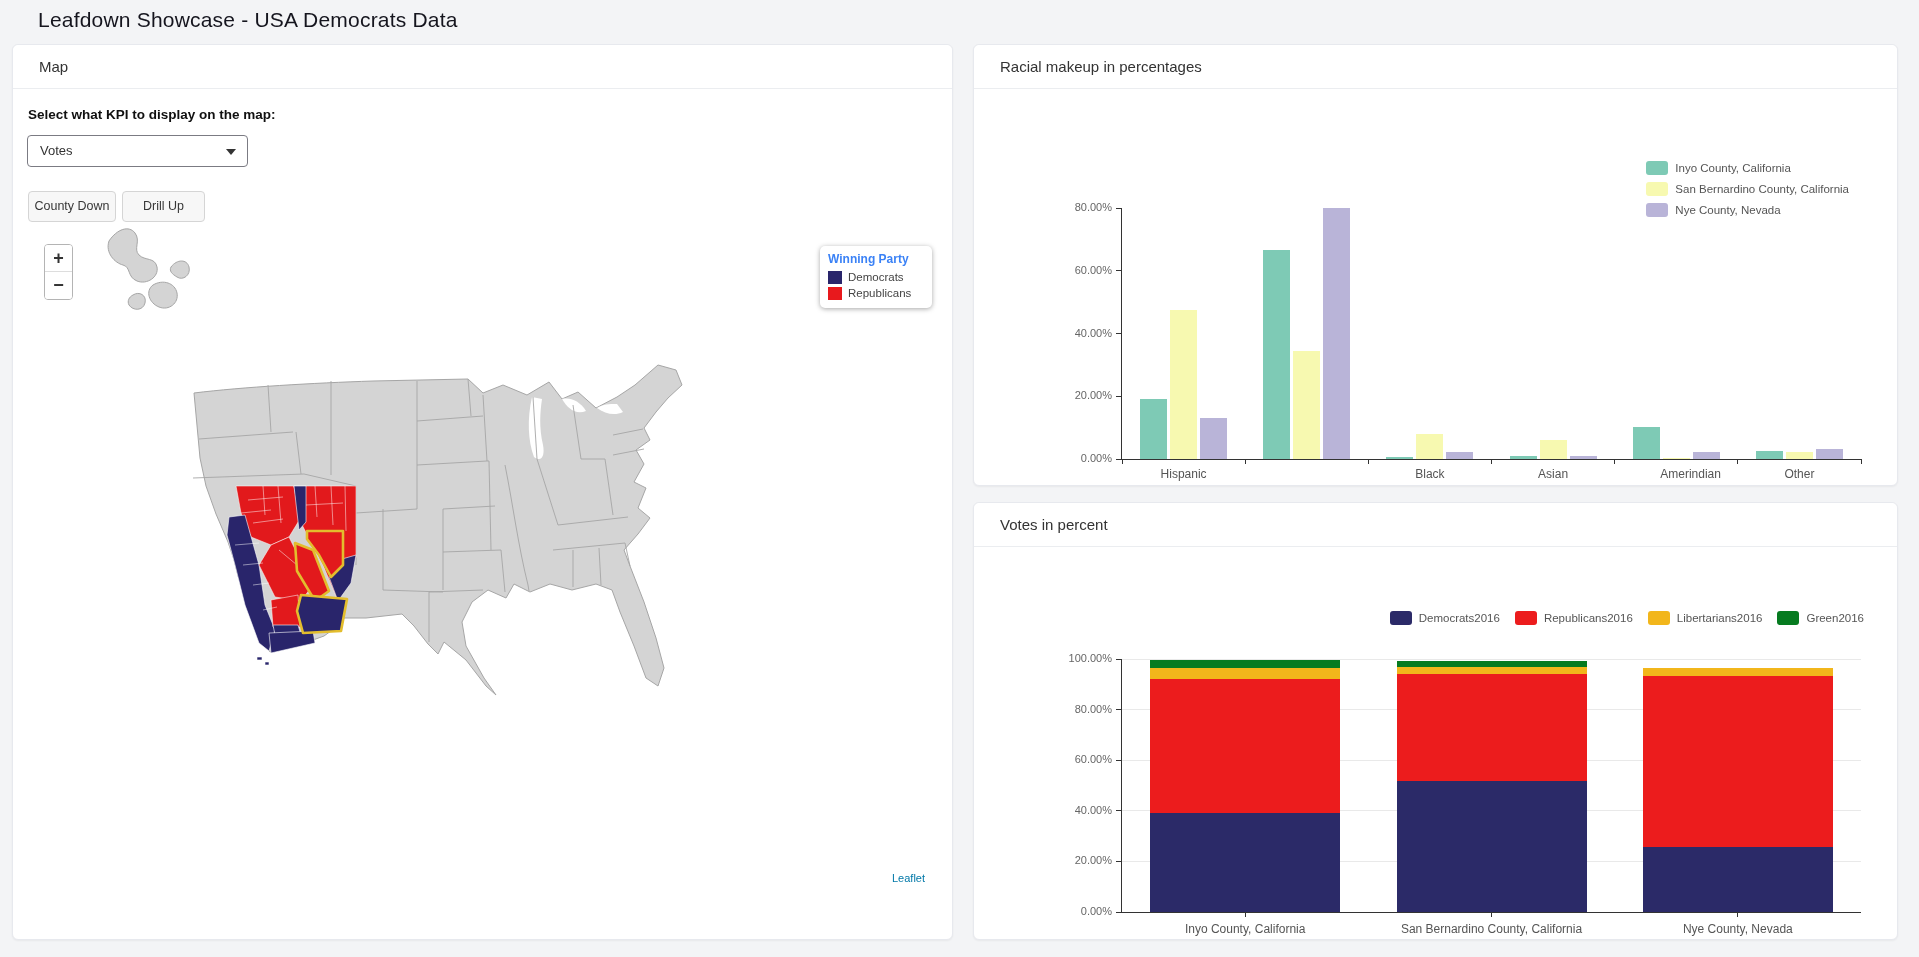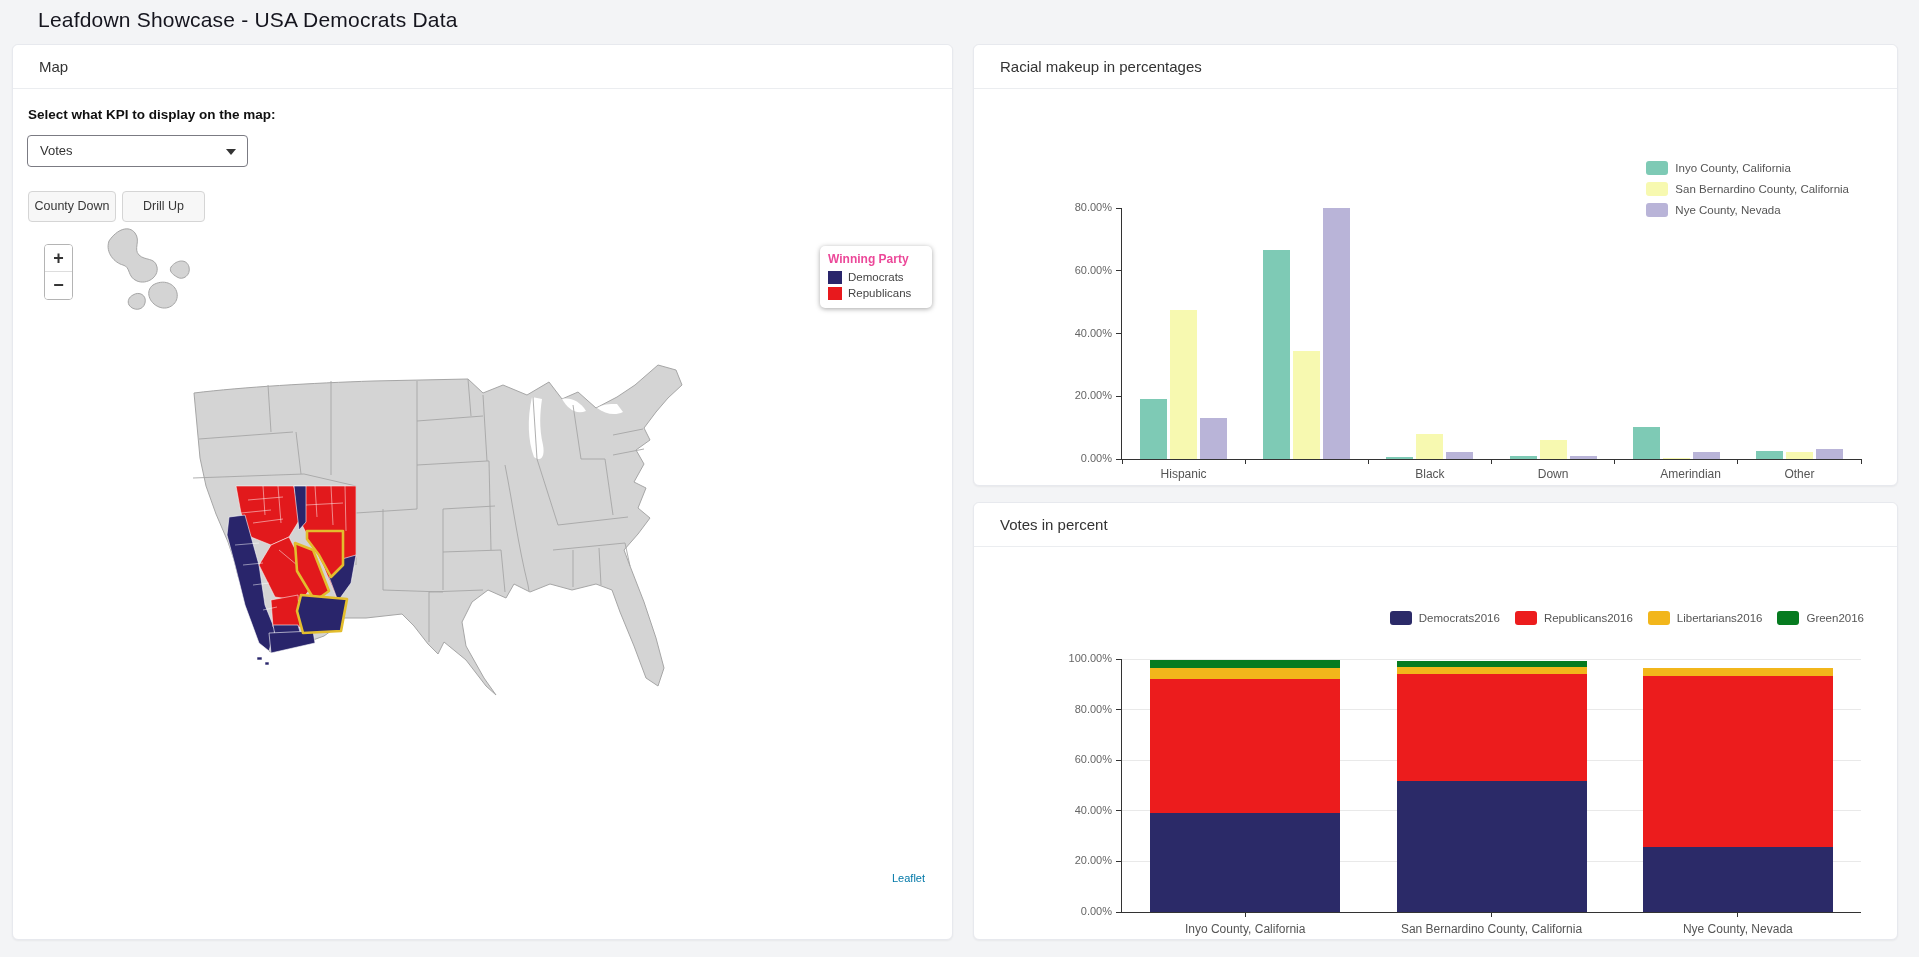--- a/index.html
+++ b/index.html
@@ -41,21 +41,21 @@
   .land   { fill:#d4d4d4; stroke:#a6a6a6; stroke-width:1; }
   .lake   { fill:#ffffff; stroke:none; }
   .stline { fill:none; stroke:#a6a6a6; stroke-width:0.9; }
   .cty-r  { fill:var(--rep); stroke:rgba(255,255,255,.75); stroke-width:0.7; }
   .cty-d  { fill:var(--dem); stroke:rgba(255,255,255,.85); stroke-width:0.7; }
   .ctyline{ fill:none; stroke:rgba(255,255,255,.7); stroke-width:0.7; }
   .hl     { stroke:var(--gold); stroke-width:2.6; stroke-linejoin:round; }
 
   .wp-legend { position:absolute; left:807px; top:201px; width:112px; z-index:40; background:#fff;
     border-radius:5px; box-shadow:0 1px 5px rgba(0,0,0,.35); padding:6px 8px 7px 8px; }
-  .wp-legend .wp-title { font-size:12px; font-weight:700; color:#ec4899; margin-bottom:3px; }
+  .wp-legend .wp-title { font-size:12px; font-weight:700; color:#3b82f6; margin-bottom:3px; }
   .wp-row { display:flex; align-items:center; height:16px; }
   .wp-swatch { width:14px; height:13px; margin-right:6px; flex:0 0 auto; }
   .wp-row span { font-size:11.5px; color:#444; }
 
   .leaflet-attr { position:absolute; right:24px; top:826px; z-index:40; font-size:11px;
     color:#0078A8; background:rgba(255,255,255,.75); padding:1px 3px; cursor:pointer; }
 
   
   .chart { position:absolute; left:0; top:44px; right:0; bottom:0; }
   .plot { position:absolute; border-left:1px solid #333; border-bottom:1px solid #333; }
@@ -253,21 +253,21 @@
         <div class="bar" style="left: 171.25px; width: 27px; top: 143.384px; height: 107.616px; background: rgb(247, 249, 176);"></div>
         <div class="bar" style="left: 201.25px; width: 27px; top: 0.31375px; height: 250.686px; background: rgb(185, 180, 216);"></div>
         <div class="xcat" style="left: 123.167px; width: 123.167px; top: 259px; margin-top: 37px;">White</div>
         <div class="bar" style="left: 264.417px; width: 27px; top: 249.118px; height: 1.8825px; background: rgb(126, 202, 181);"></div>
         <div class="bar" style="left: 294.417px; width: 27px; top: 225.9px; height: 25.1px; background: rgb(247, 249, 176);"></div>
         <div class="bar" style="left: 324.417px; width: 27px; top: 244.097px; height: 6.9025px; background: rgb(185, 180, 216);"></div>
         <div class="xcat" style="left: 246.333px; width: 123.167px; top: 259px;">Black</div>
         <div class="bar" style="left: 387.583px; width: 27px; top: 247.549px; height: 3.45125px; background: rgb(126, 202, 181);"></div>
         <div class="bar" style="left: 417.583px; width: 27px; top: 231.861px; height: 19.1387px; background: rgb(247, 249, 176);"></div>
         <div class="bar" style="left: 447.583px; width: 27px; top: 247.549px; height: 3.45125px; background: rgb(185, 180, 216);"></div>
-        <div class="xcat" style="left: 369.5px; width: 123.167px; top: 259px;">Down</div>
+        <div class="xcat" style="left: 369.5px; width: 123.167px; top: 259px;">Asian</div>
         <div class="bar" style="left: 510.75px; width: 27px; top: 219.311px; height: 31.6887px; background: rgb(126, 202, 181);"></div>
         <div class="bar" style="left: 540.75px; width: 27px; top: 249.745px; height: 1.255px; background: rgb(247, 249, 176);"></div>
         <div class="bar" style="left: 570.75px; width: 27px; top: 243.784px; height: 7.21625px; background: rgb(185, 180, 216);"></div>
         <div class="xcat" style="left: 507px; width: 123.167px; top: 259px;">Amerindian</div>
         <div class="bar" style="left: 633.917px; width: 27px; top: 243.47px; height: 7.53px; background: rgb(126, 202, 181);"></div>
         <div class="bar" style="left: 663.917px; width: 27px; top: 244.097px; height: 6.9025px; background: rgb(247, 249, 176);"></div>
         <div class="bar" style="left: 693.917px; width: 27px; top: 240.96px; height: 10.04px; background: rgb(185, 180, 216);"></div>
         <div class="xcat" style="left: 615.833px; width: 123.167px; top: 259px;">Other</div>
       </div>
   </div>

